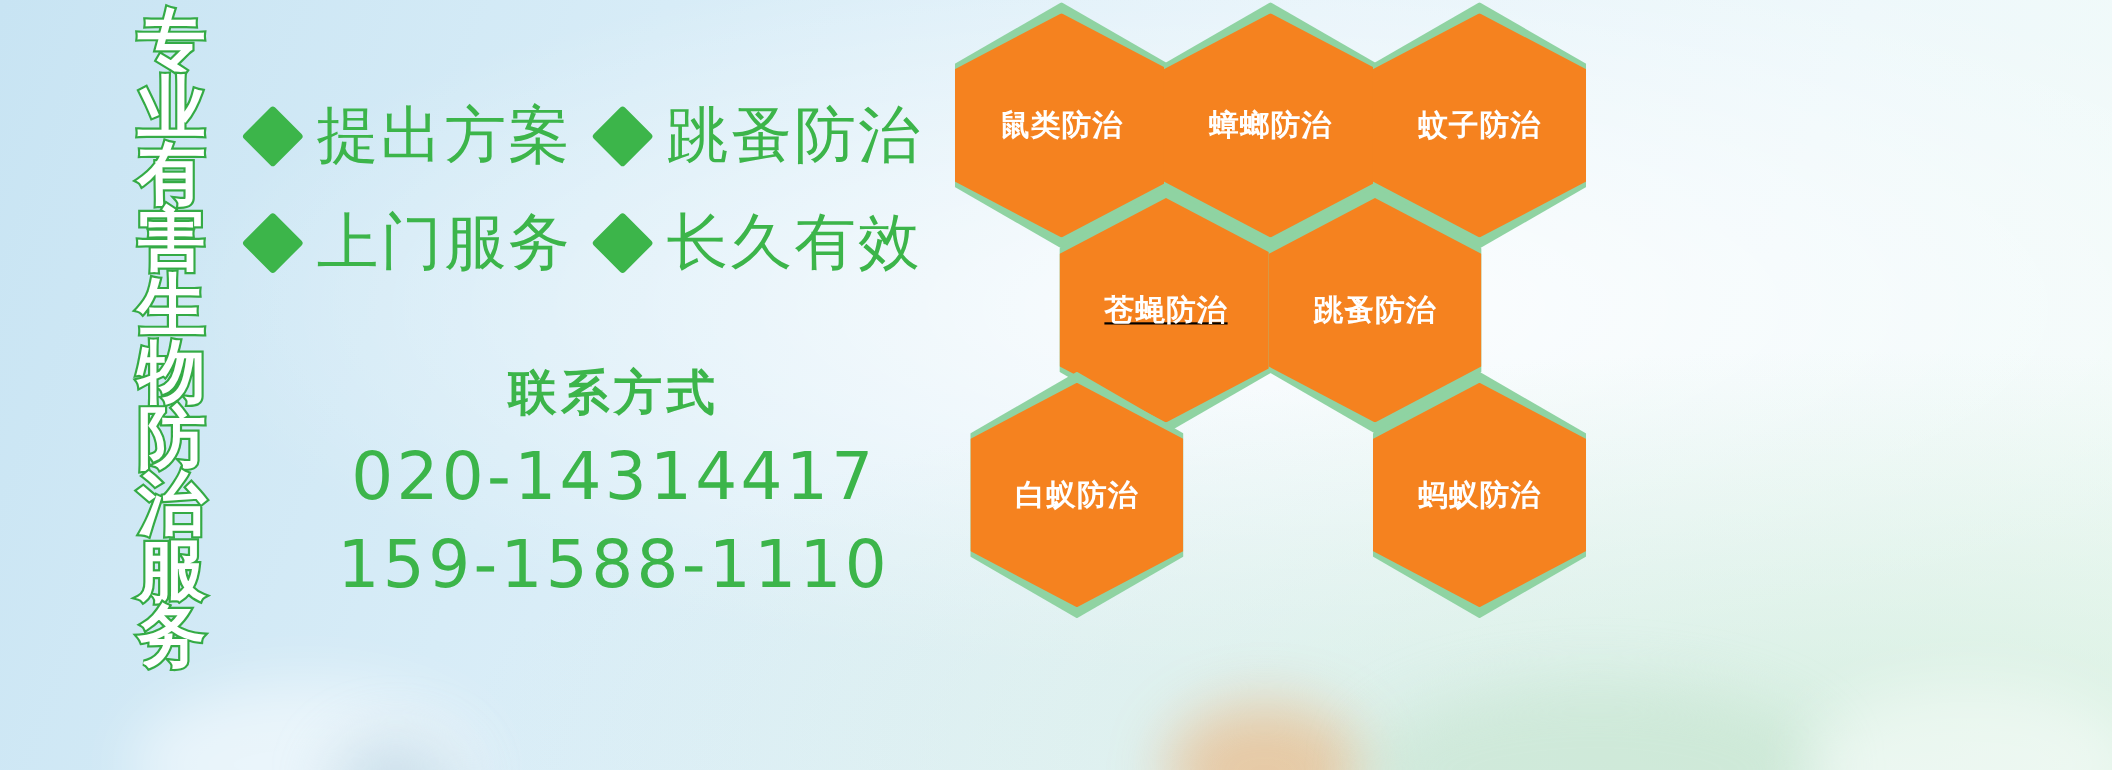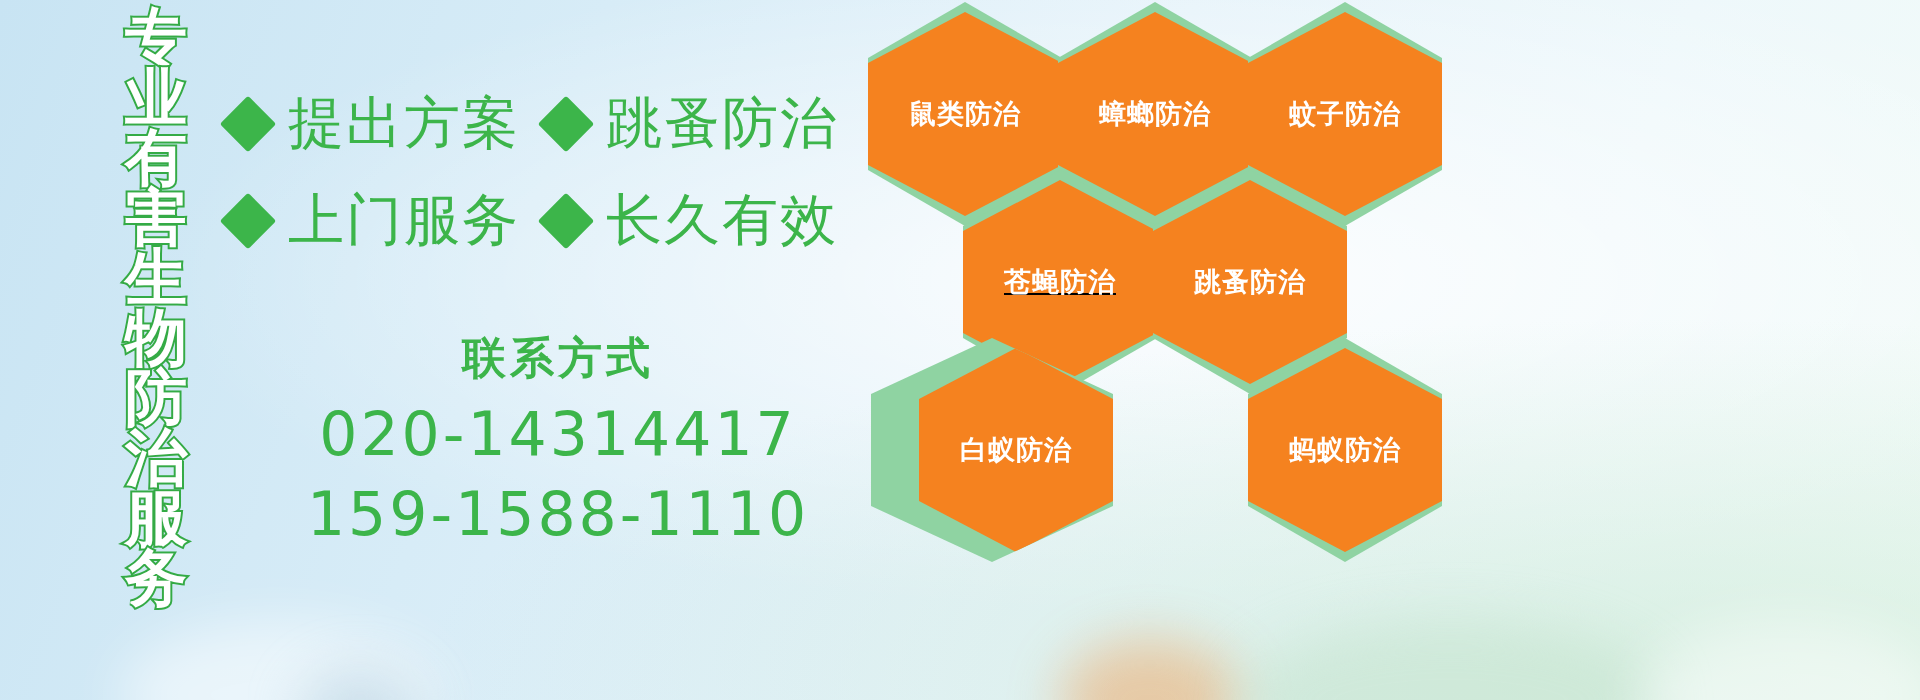--- a/index.html
+++ b/index.html
@@ -84,21 +84,21 @@
     font-family:"DejaVu Sans","Liberation Sans",sans-serif;
   }
   
   .hex.r1c1{left:10px;  top:10px;}
   .hex.r1c2{left:200px; top:10px;}
   .hex.r1c3{left:390px; top:10px;}
   
   .hex.r2c1{left:105px; top:178px;text-decoration:underline;}
   .hex.r2c2{left:295px; top:178px;}
   
-  .hex.r3c1{left:13px;  top:346px;padding-left:48px;}
+  .hex.r3c1{left:24px;  top:346px;}
   .hex.r3c2{left:200px; top:346px;}
   .hex.r3c3{left:390px; top:346px;}
 </style>
 </head>
 <body>
 
 <div id="banner">
 
   <div class="blob b1"></div>
   <div class="blob b2"></div>

